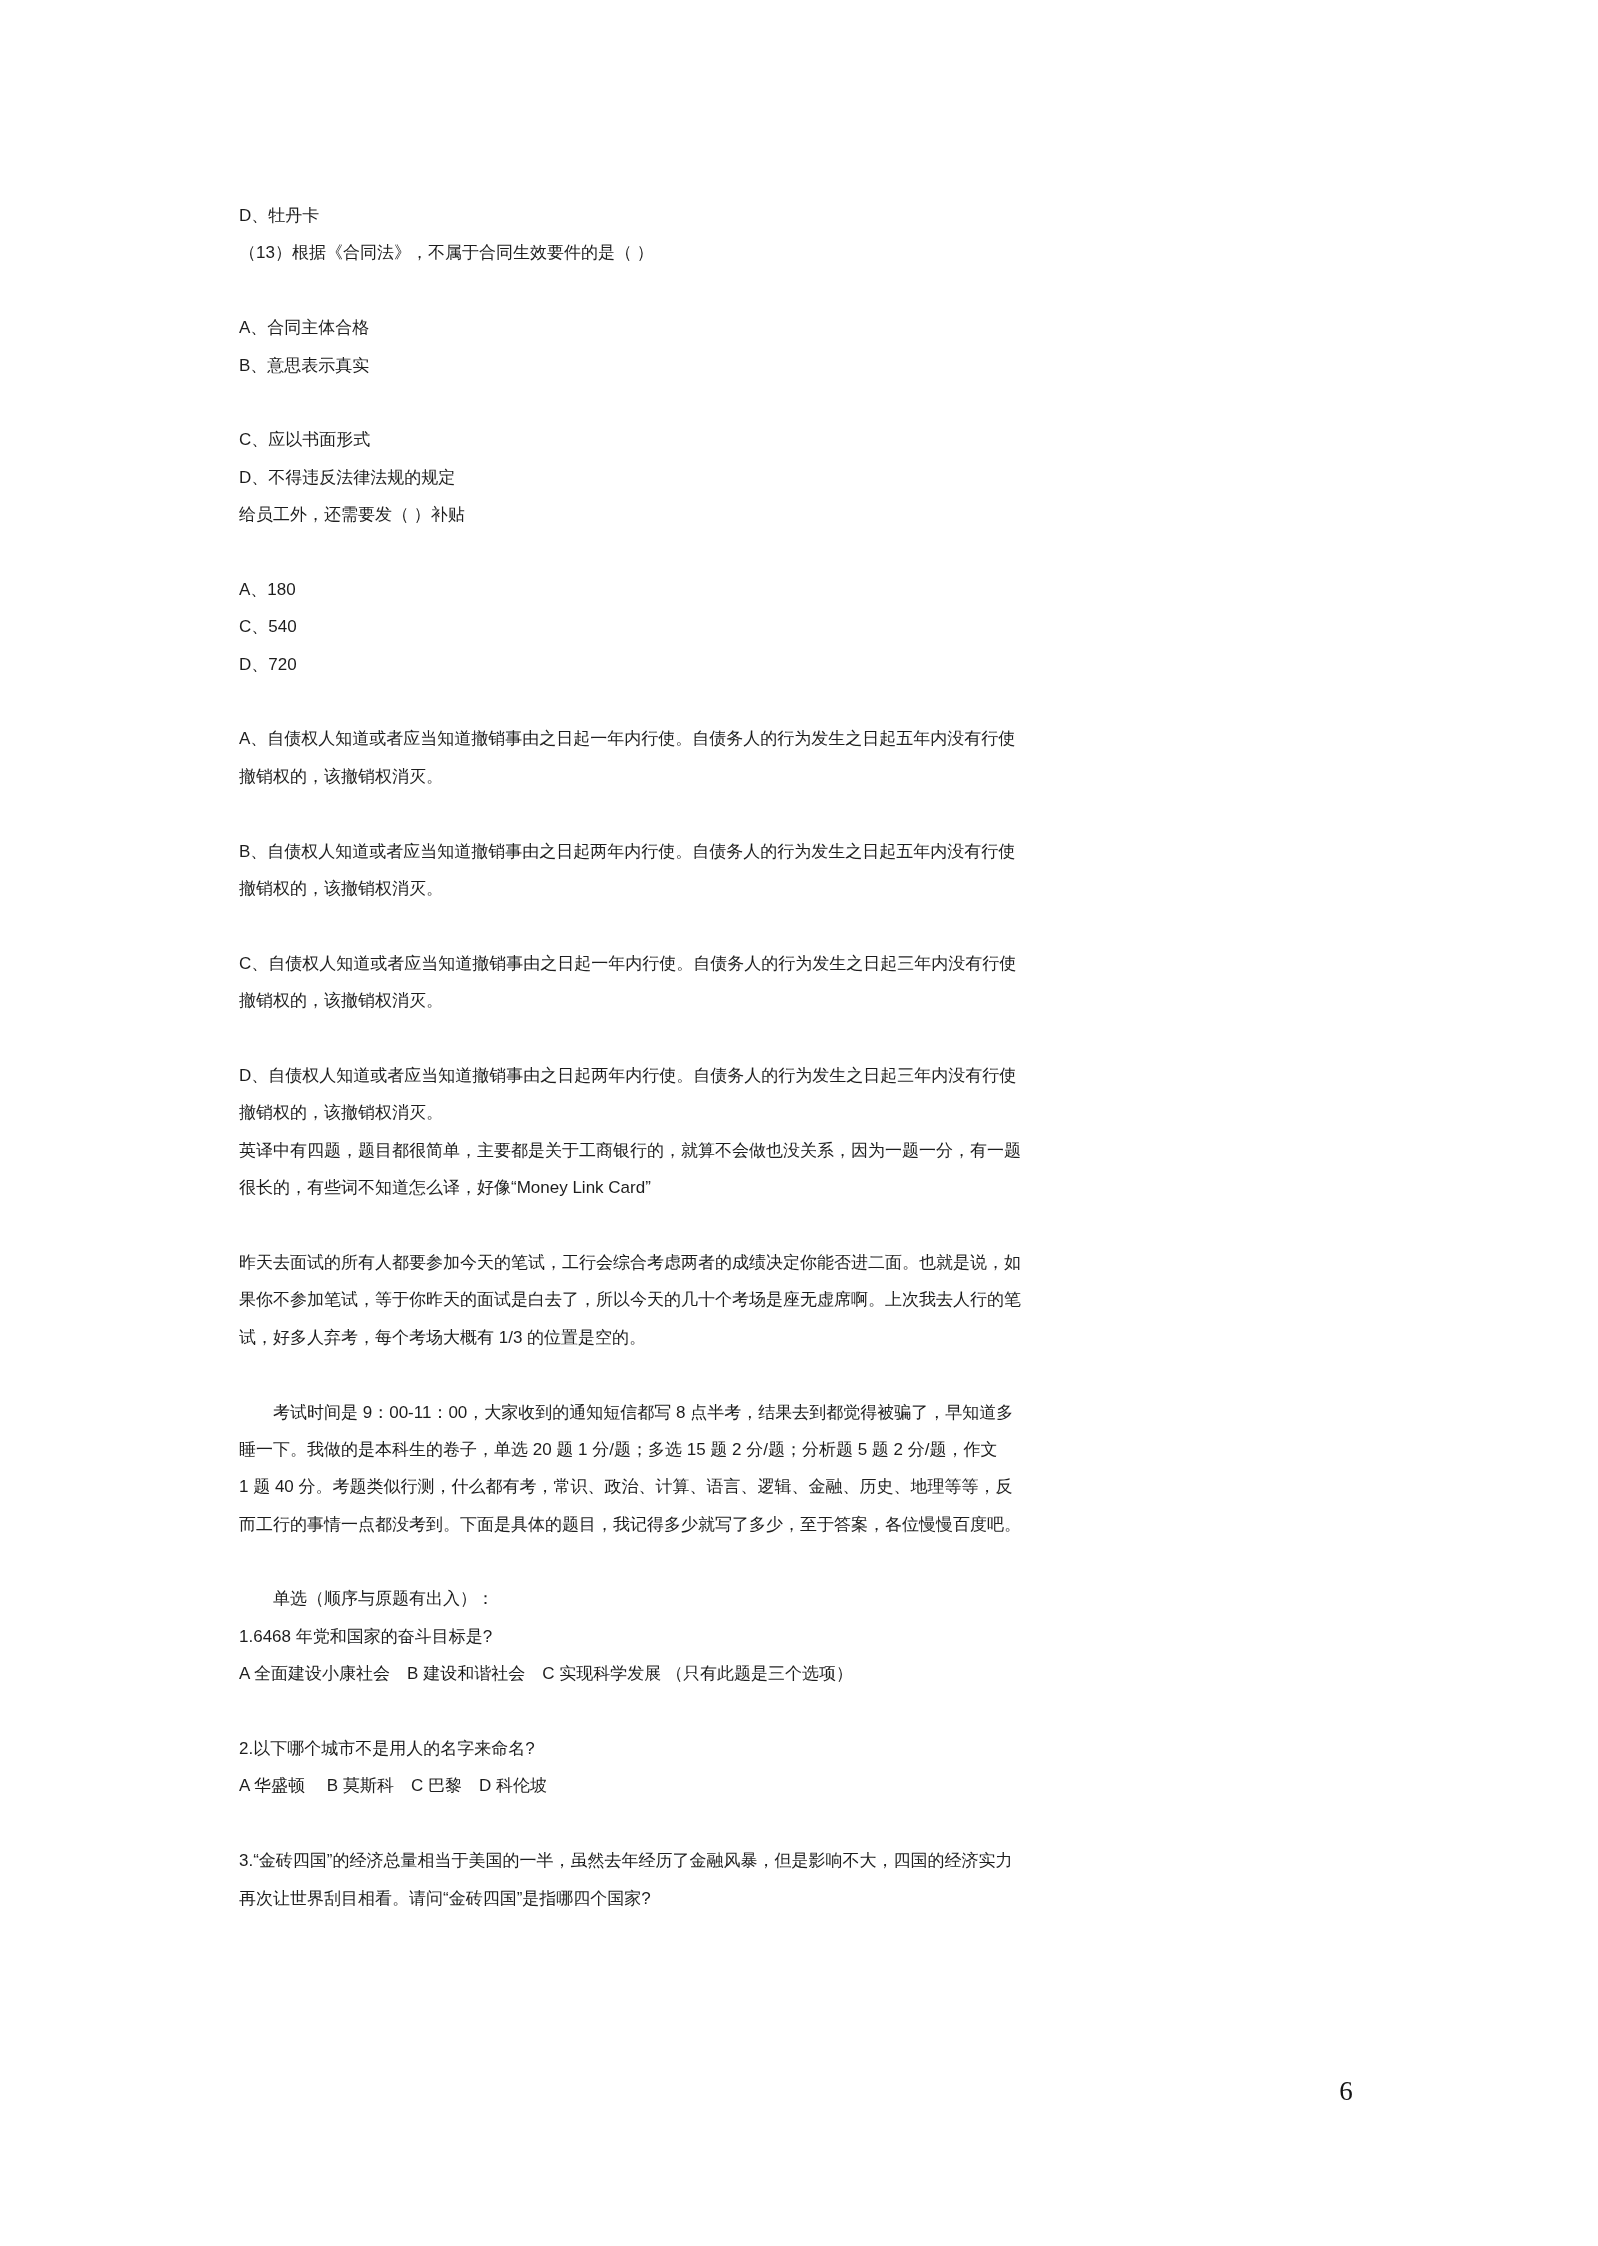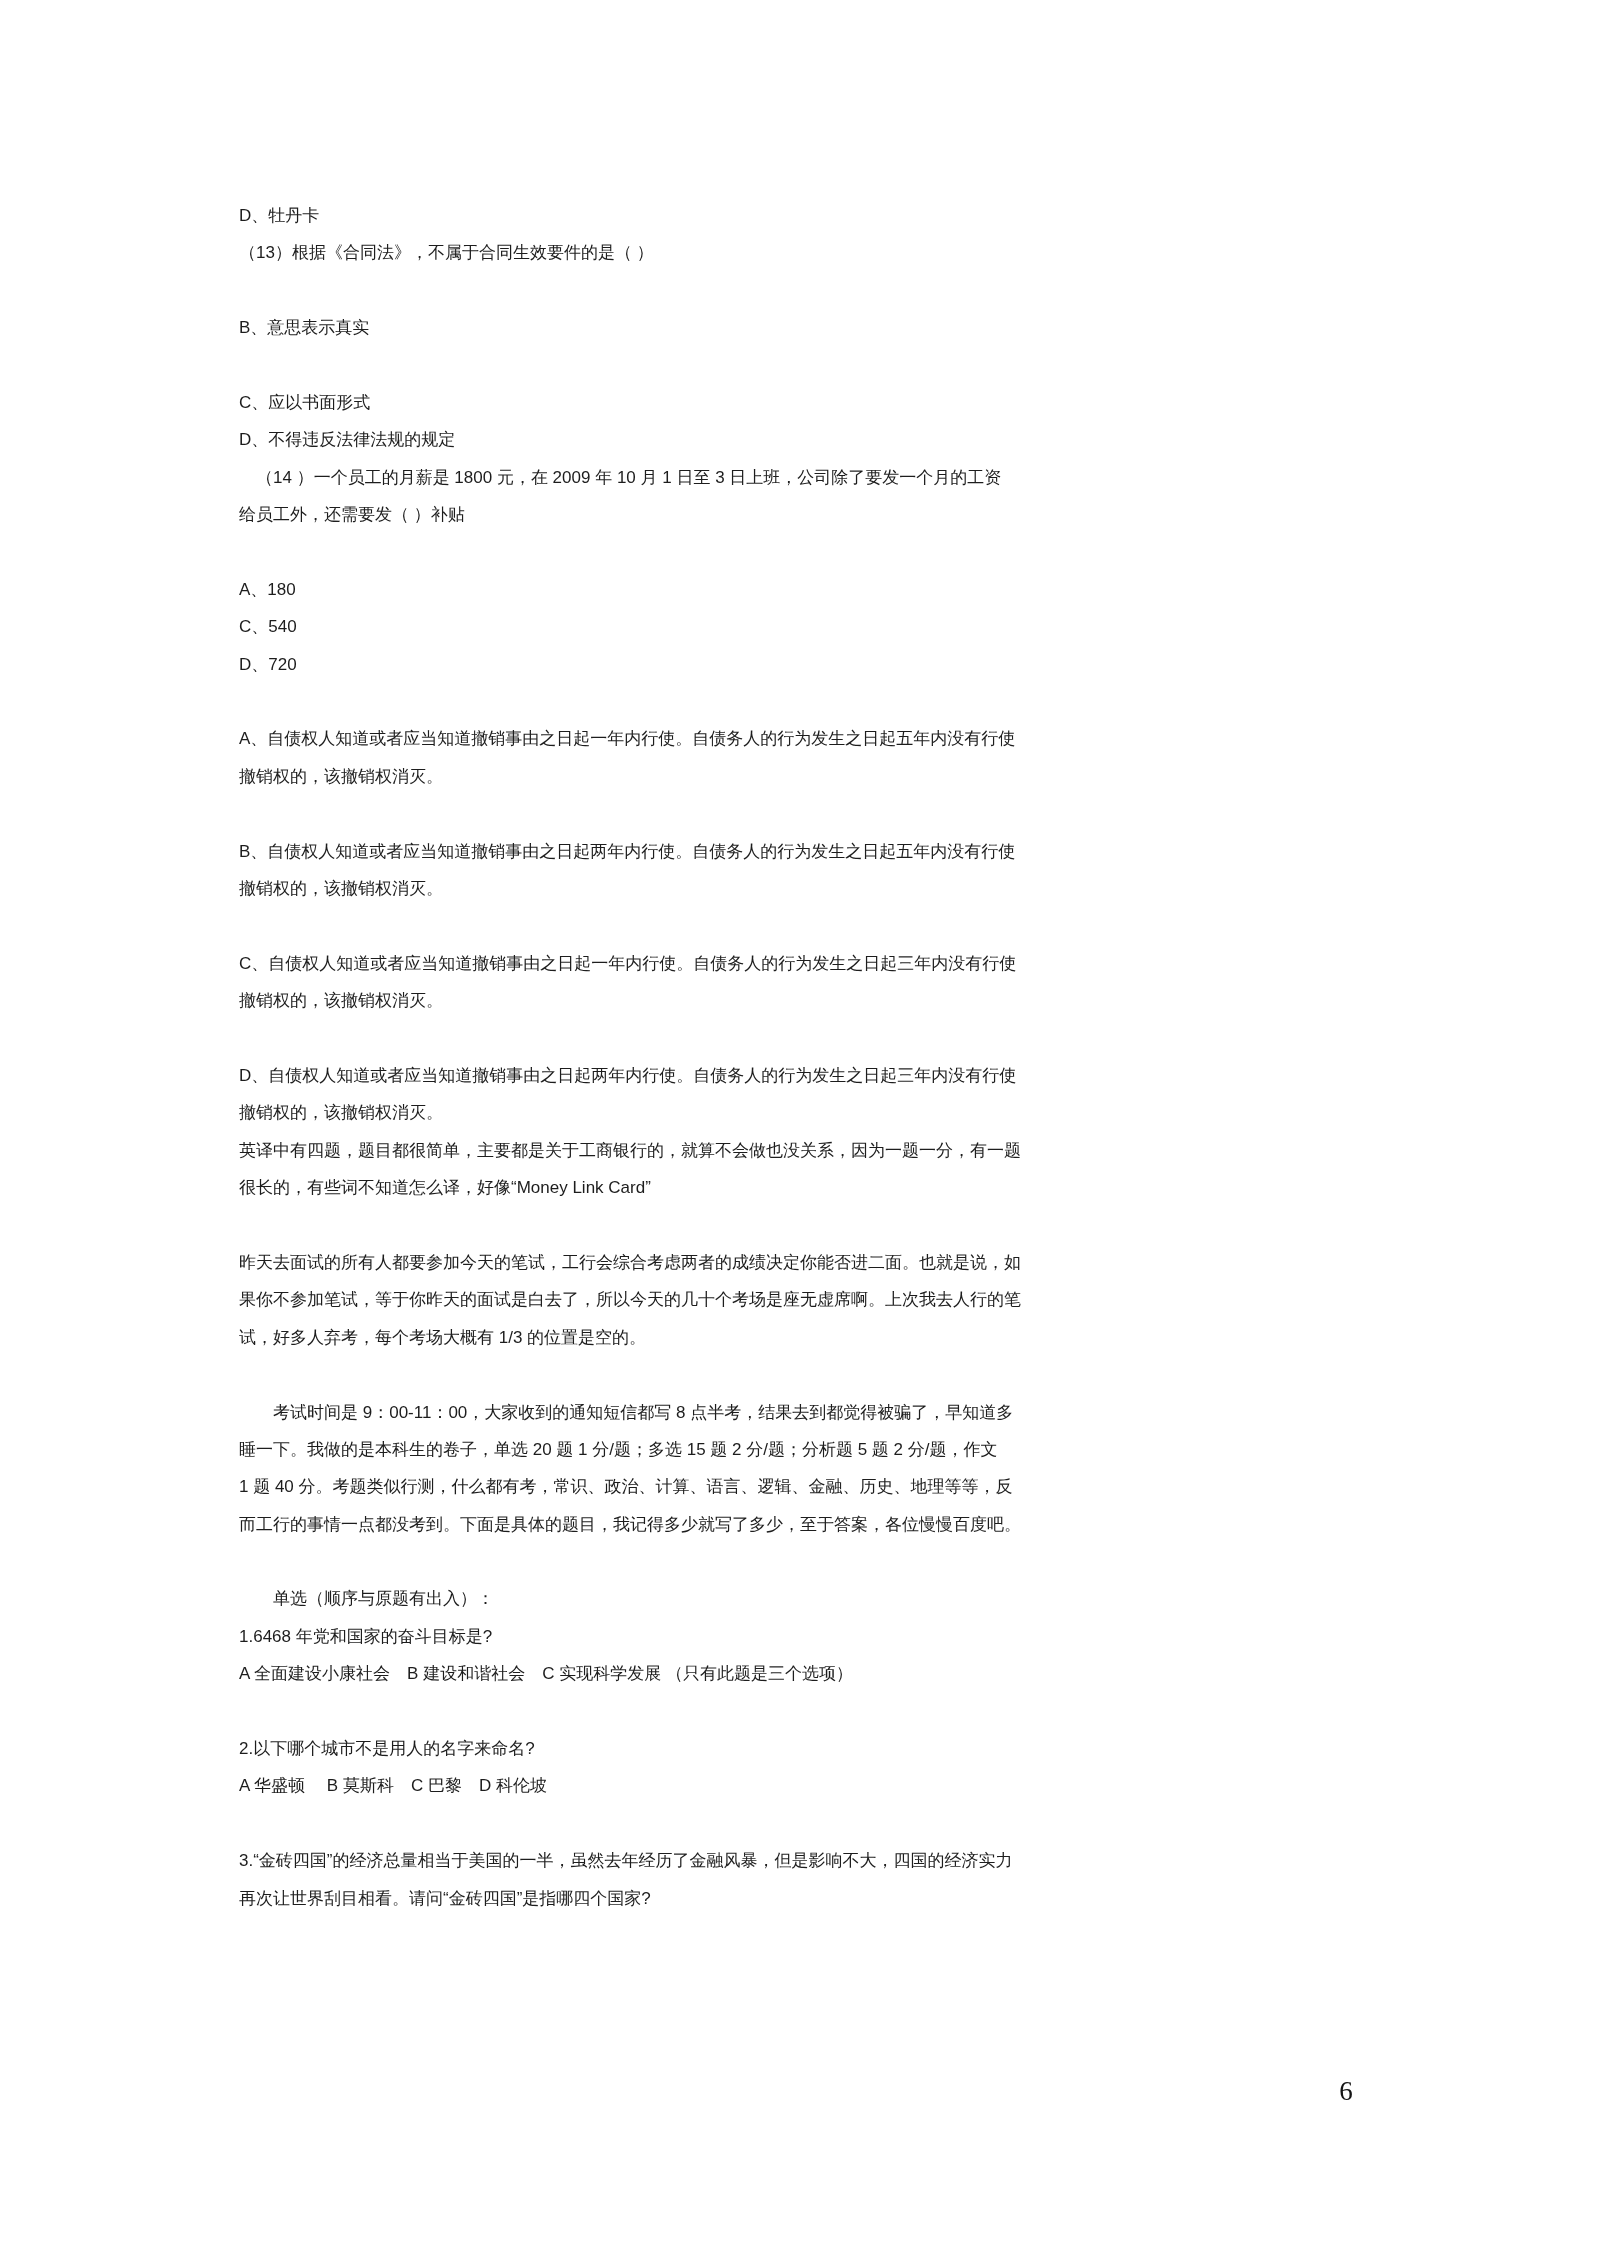--- a/index.html
+++ b/index.html
@@ -42,25 +42,25 @@
   }
 </style>
 </head>
 <body>
 
 <div class="page">
   <div class="doc-body">
       <div class="line">D、牡丹卡</div>
       <div class="line">（13）根据《合同法》，不属于合同生效要件的是（ ）</div>
       <div class="line">&nbsp;</div>
+      <div class="line">A、合同主体合格</div>
       <div class="line">B、意思表示真实</div>
       <div class="line">&nbsp;</div>
       <div class="line">C、应以书面形式</div>
       <div class="line">D、不得违反法律法规的规定</div>
-      <div class="line">　（14 ）一个员工的月薪是 1800 元，在 2009 年 10 月 1 日至 3 日上班，公司除了要发一个月的工资</div>
       <div class="line">给员工外，还需要发（ ）补贴</div>
       <div class="line">&nbsp;</div>
       <div class="line">A、180</div>
       <div class="line">C、540</div>
       <div class="line">D、720</div>
       <div class="line">&nbsp;</div>
       <div class="line">A、自债权人知道或者应当知道撤销事由之日起一年内行使。自债务人的行为发生之日起五年内没有行使</div>
       <div class="line">撤销权的，该撤销权消灭。</div>
       <div class="line">&nbsp;</div>
       <div class="line">B、自债权人知道或者应当知道撤销事由之日起两年内行使。自债务人的行为发生之日起五年内没有行使</div>

